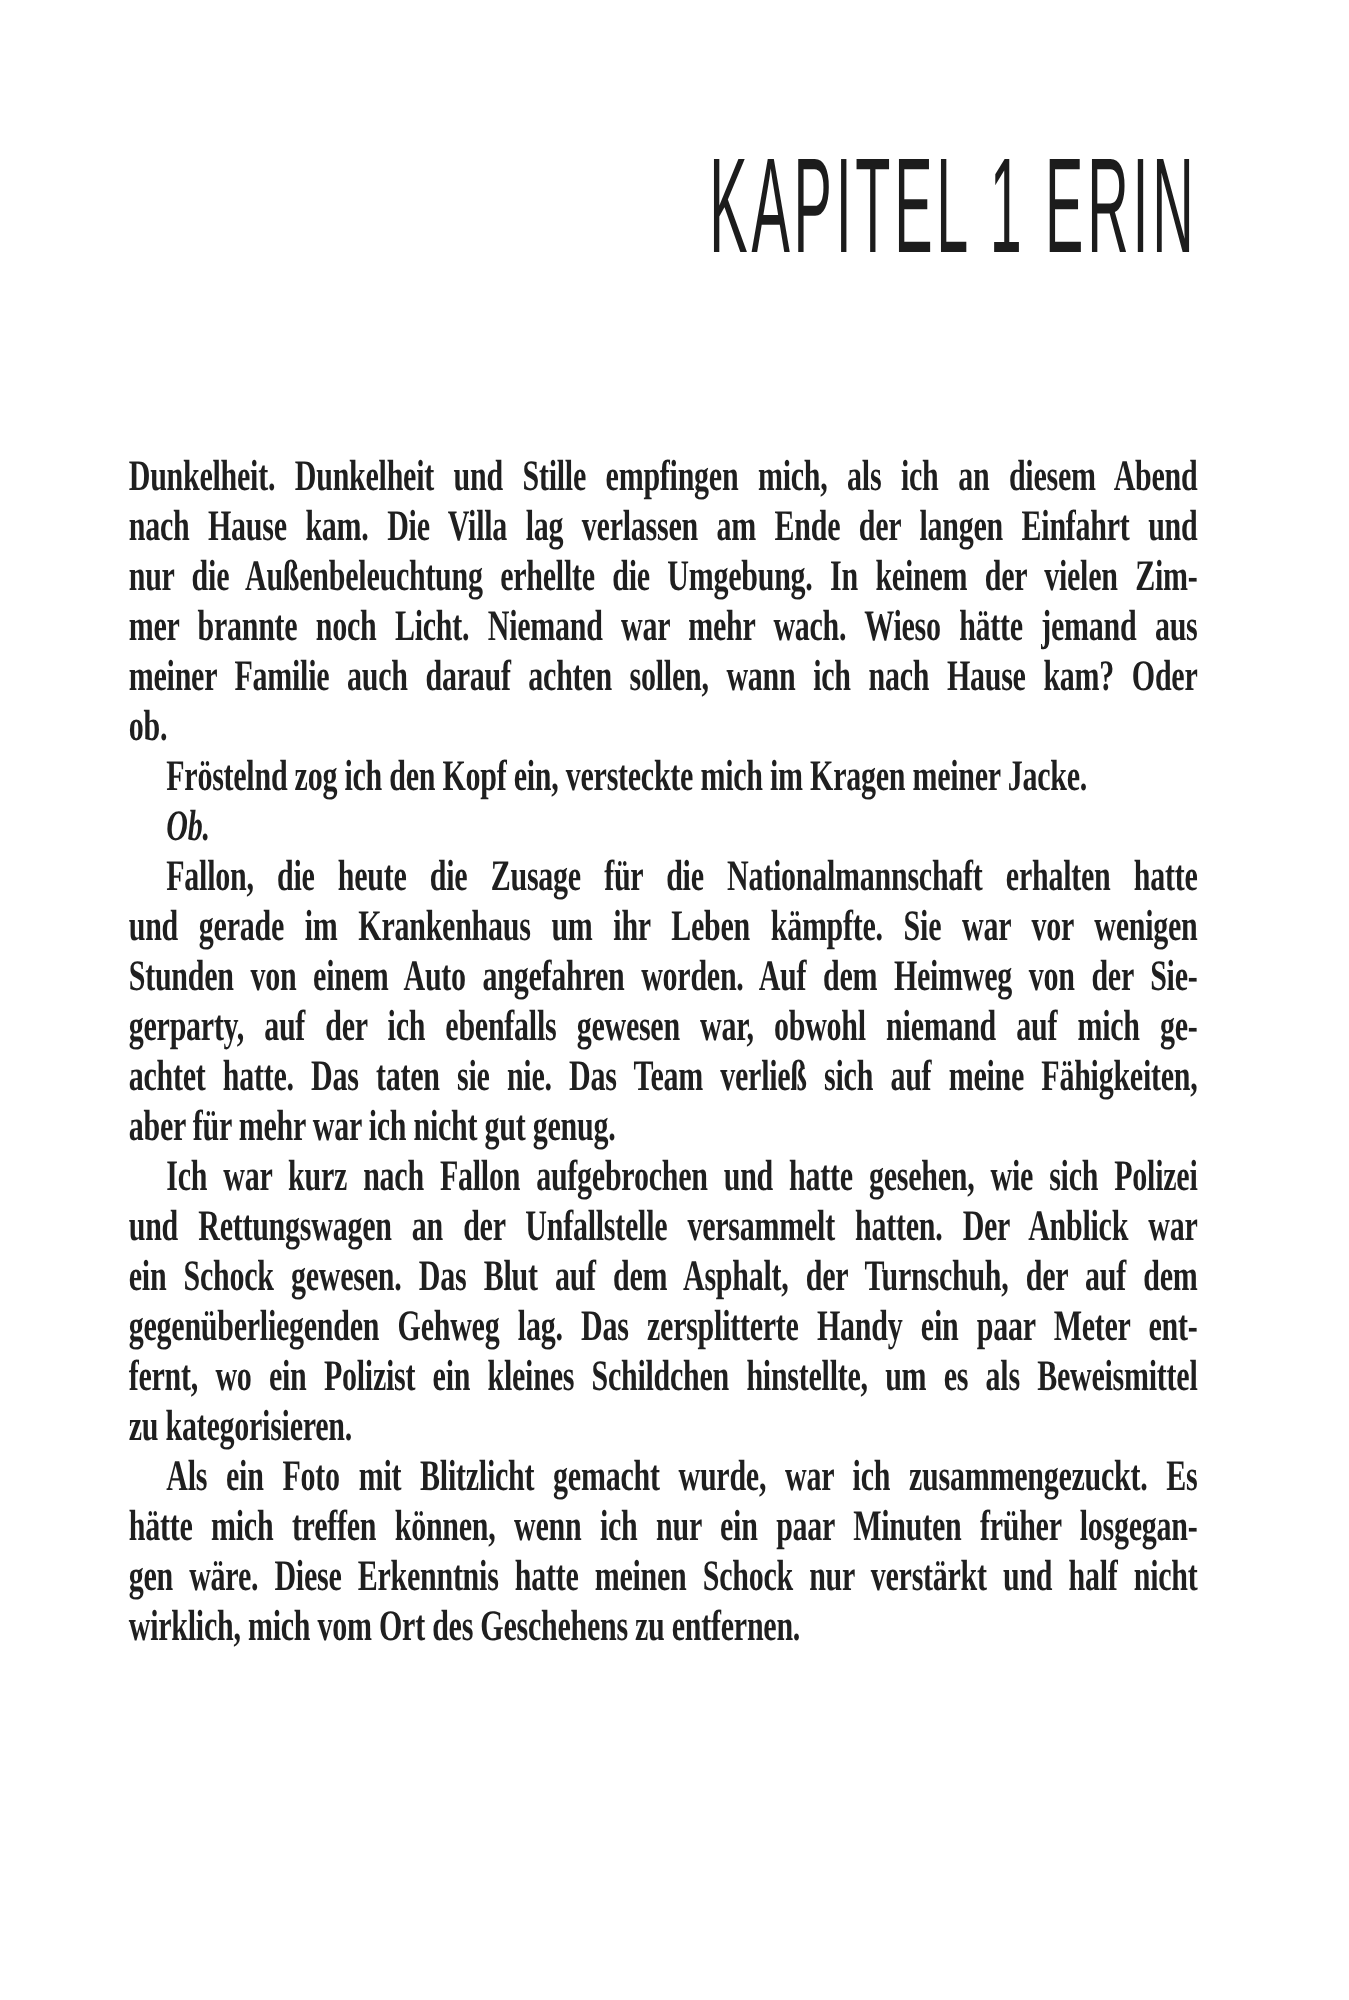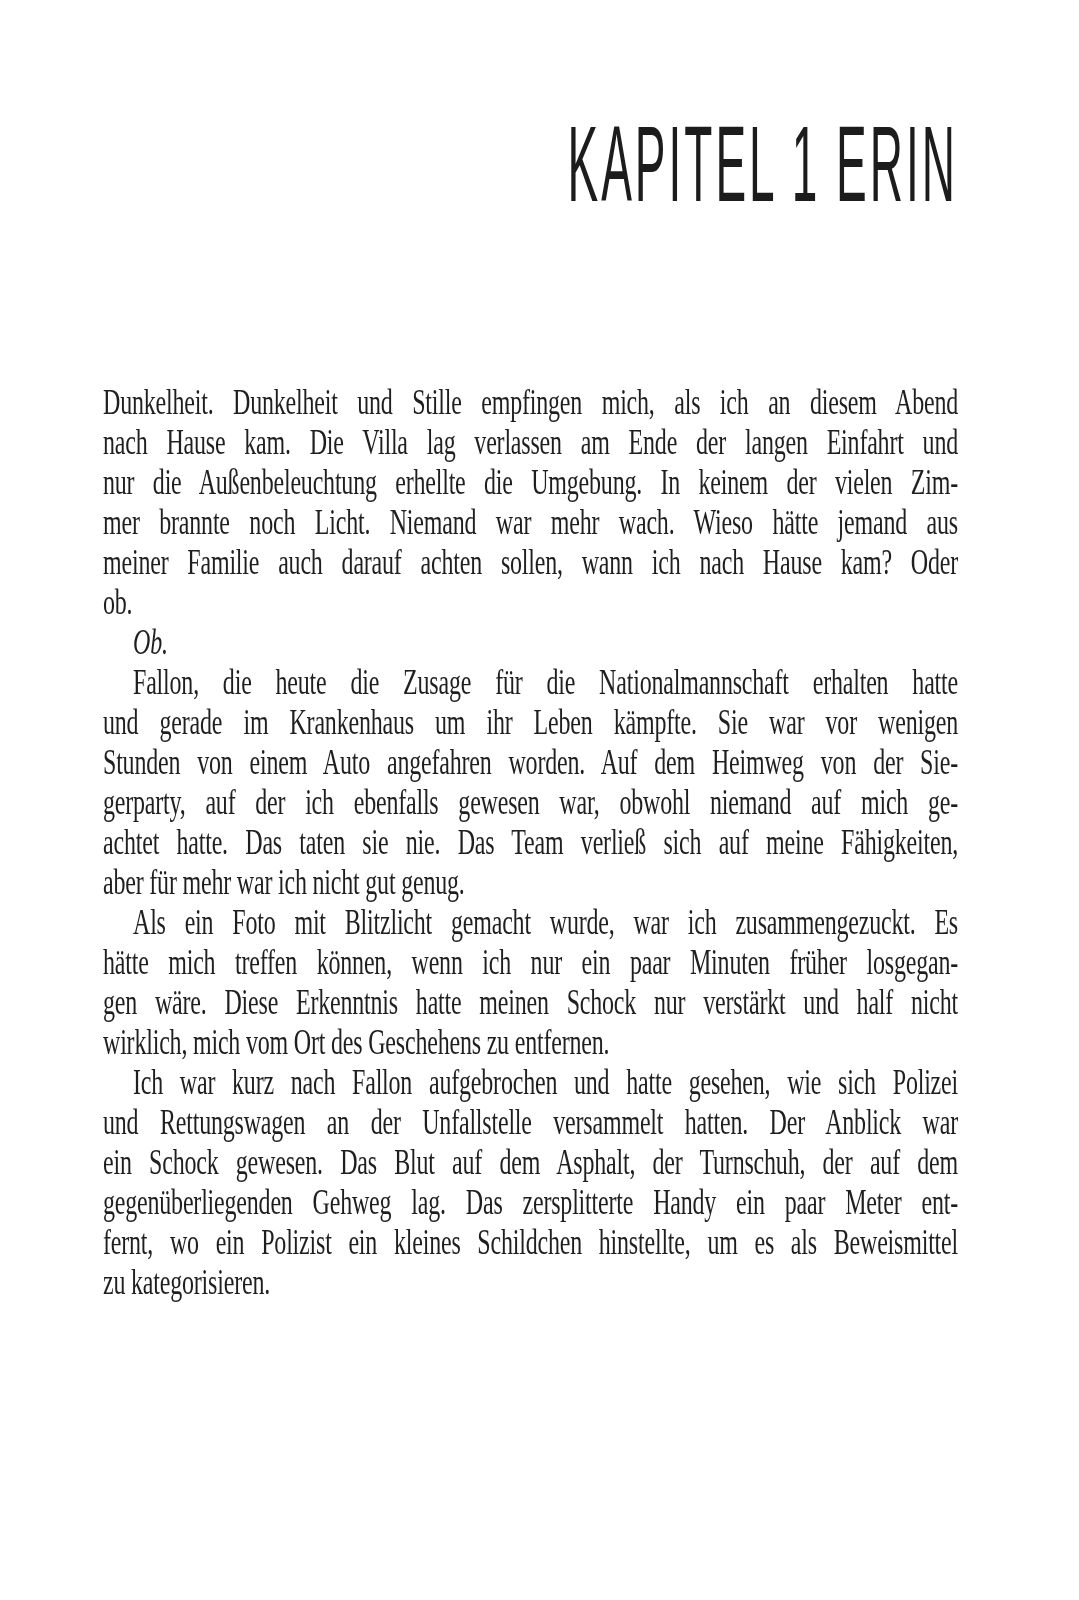--- a/index.html
+++ b/index.html
@@ -29,23 +29,24 @@
     letter-spacing: 3px;
     line-height: 90px;
     color: #1c1c1c;
     transform: scaleY(2.35);
     transform-origin: 100% 74%;
     white-space: nowrap;
   }
   
   .body-text {
     position: absolute;
-    top: 388px;
+    top: 368px;
     left: 103px;
     width: 855px;
+    font-weight: bold;
   }
   .para { margin: 0; padding: 0; }
   .line {
     font-size: 24px;
     line-height: 40px;
     letter-spacing: -0.2px;
     text-align: justify;
     text-align-last: justify;
     transform: scaleY(1.45);
     transform-origin: 50% 82%;
@@ -77,40 +78,43 @@
   <div class="body-text">
       <div class="para">
         <div class="line"><span>Dunkelheit. Dunkelheit und Stille empfingen mich, als ich an diesem Abend</span></div>
         <div class="line"><span>nach Hause kam. Die Villa lag verlassen am Ende der langen Einfahrt und</span></div>
         <div class="line"><span>nur die Außenbeleuchtung erhellte die Umgebung. In keinem der vielen Zim-</span></div>
         <div class="line"><span>mer brannte noch Licht. Niemand war mehr wach. Wieso hätte jemand aus</span></div>
         <div class="line"><span>meiner Familie auch darauf achten sollen, wann ich nach Hause kam? Oder</span></div>
         <div class="line last"><span>ob.</span></div>
       </div>
       <div class="para">
+        <div class="line last indent"><span>Fröstelnd zog ich den Kopf ein, versteckte mich im Kragen meiner Jacke.</span></div>
+      </div>
+      <div class="para">
         <div class="line last indent"><span class="italic">Ob.</span></div>
       </div>
       <div class="para">
         <div class="line indent"><span>Fallon, die heute die Zusage für die Nationalmannschaft erhalten hatte</span></div>
         <div class="line"><span>und gerade im Krankenhaus um ihr Leben kämpfte. Sie war vor wenigen</span></div>
         <div class="line"><span>Stunden von einem Auto angefahren worden. Auf dem Heimweg von der Sie-</span></div>
         <div class="line"><span>gerparty, auf der ich ebenfalls gewesen war, obwohl niemand auf mich ge-</span></div>
         <div class="line"><span>achtet hatte. Das taten sie nie. Das Team verließ sich auf meine Fähigkeiten,</span></div>
         <div class="line last"><span>aber für mehr war ich nicht gut genug.</span></div>
       </div>
       <div class="para">
-        <div class="line indent"><span>Als ein Foto mit Blitzlicht gemacht wurde, war ich zusammengezuckt. Es</span></div>
-        <div class="line"><span>hätte mich treffen können, wenn ich nur ein paar Minuten früher losgegan-</span></div>
-        <div class="line"><span>gen wäre. Diese Erkenntnis hatte meinen Schock nur verstärkt und half nicht</span></div>
-        <div class="line last"><span>wirklich, mich vom Ort des Geschehens zu entfernen.</span></div>
-      </div>
-      <div class="para">
         <div class="line indent"><span>Ich war kurz nach Fallon aufgebrochen und hatte gesehen, wie sich Polizei</span></div>
         <div class="line"><span>und Rettungswagen an der Unfallstelle versammelt hatten. Der Anblick war</span></div>
         <div class="line"><span>ein Schock gewesen. Das Blut auf dem Asphalt, der Turnschuh, der auf dem</span></div>
         <div class="line"><span>gegenüberliegenden Gehweg lag. Das zersplitterte Handy ein paar Meter ent-</span></div>
         <div class="line"><span>fernt, wo ein Polizist ein kleines Schildchen hinstellte, um es als Beweismittel</span></div>
         <div class="line last"><span>zu kategorisieren.</span></div>
       </div>
+      <div class="para">
+        <div class="line indent"><span>Als ein Foto mit Blitzlicht gemacht wurde, war ich zusammengezuckt. Es</span></div>
+        <div class="line"><span>hätte mich treffen können, wenn ich nur ein paar Minuten früher losgegan-</span></div>
+        <div class="line"><span>gen wäre. Diese Erkenntnis hatte meinen Schock nur verstärkt und half nicht</span></div>
+        <div class="line last"><span>wirklich, mich vom Ort des Geschehens zu entfernen.</span></div>
+      </div>
     </div>
 
   <div class="page-number">7</div>
 </div>
 
 </body></html>

